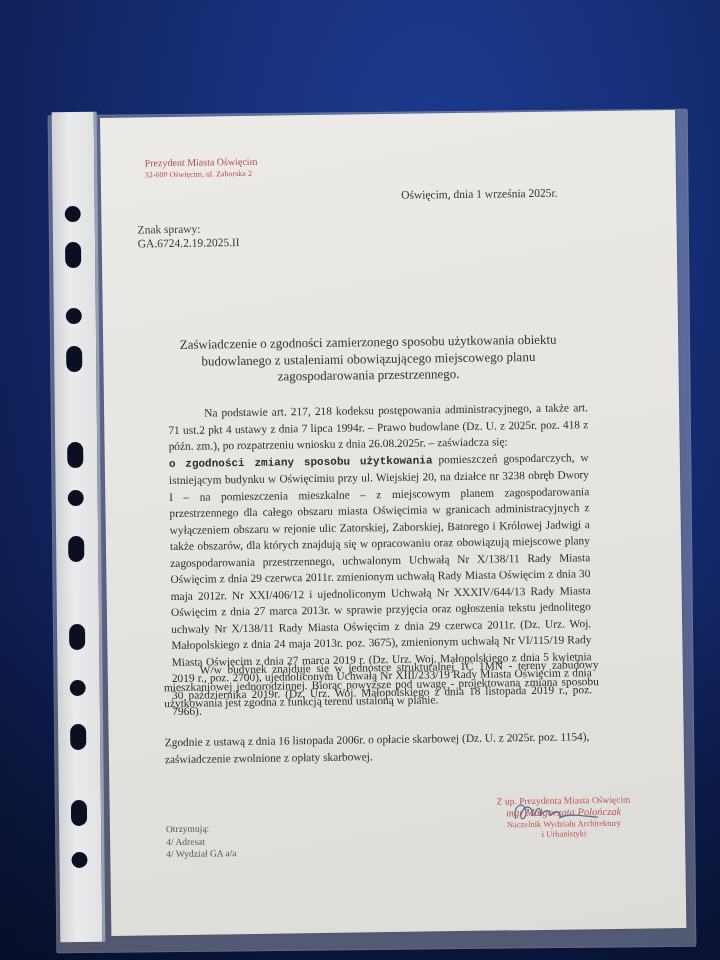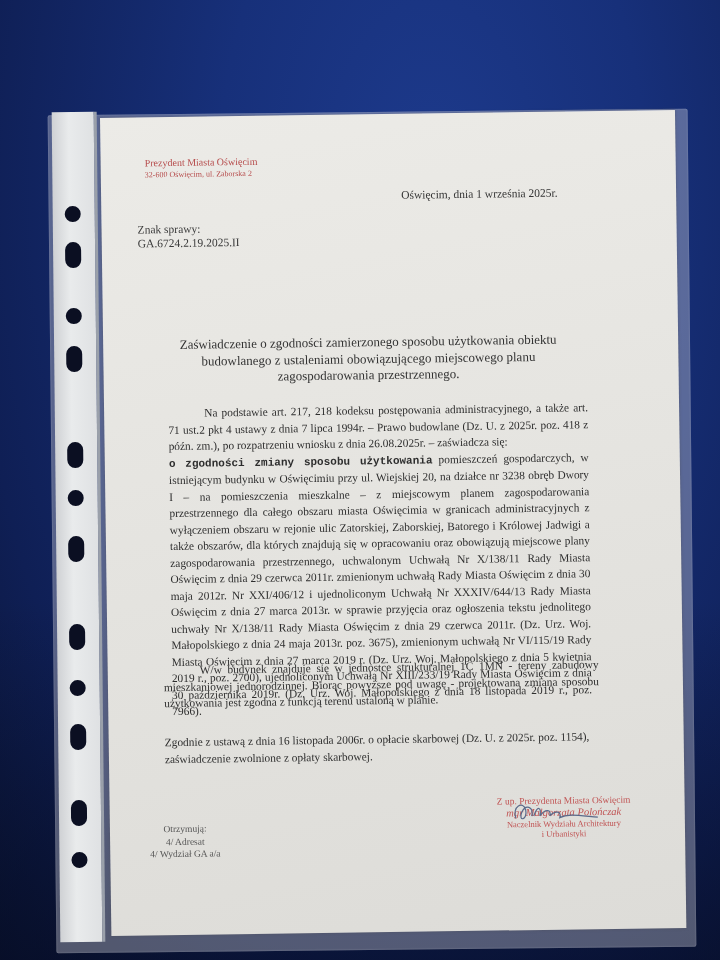--- a/index.html
+++ b/index.html
@@ -65,21 +65,21 @@
     .stamp {
       position: absolute; left: 374px; top: 683px; width: 160px; text-align: center;
       color: #c05454; font-size: 9.5px; line-height: 12px;
     }
     .stamp .name { font-style: italic; font-size: 10.5px; }
     .stamp .role { font-size: 8.5px; line-height: 10px; }
     .signature {
       position: absolute; left: 398px; top: 686px; width: 100px; height: 28px;
     }
     .recipients {
-      position: absolute; left: 40px; top: 706px; font-size: 9.5px; line-height: 12.5px; color: #555; text-align: center;
+      position: absolute; left: 56px; top: 706px; font-size: 9.5px; line-height: 12.5px; color: #555;
     }
   </style>
 </head>
 <body>
 
 <div class="bg-shade"></div>
 
 <div class="sleeve"></div>
 <div class="sleeve-strip">
   <div class="hole" style="left:12px; top:94px;"></div>

